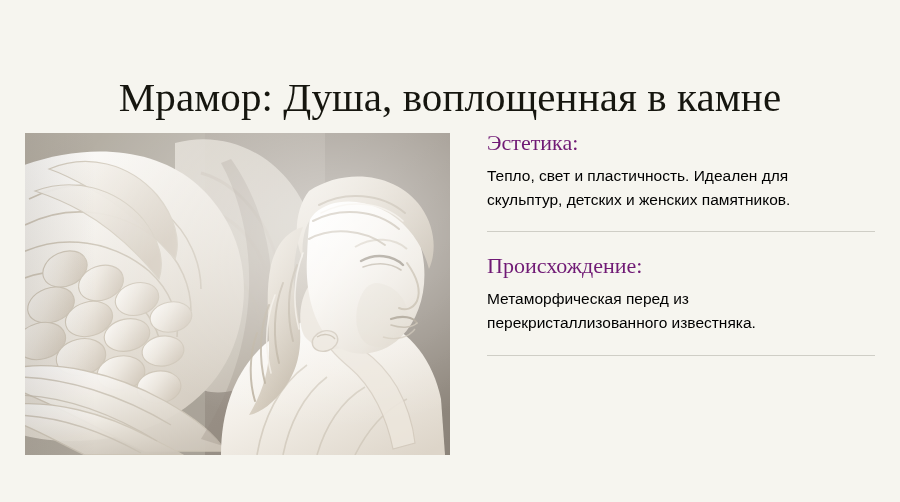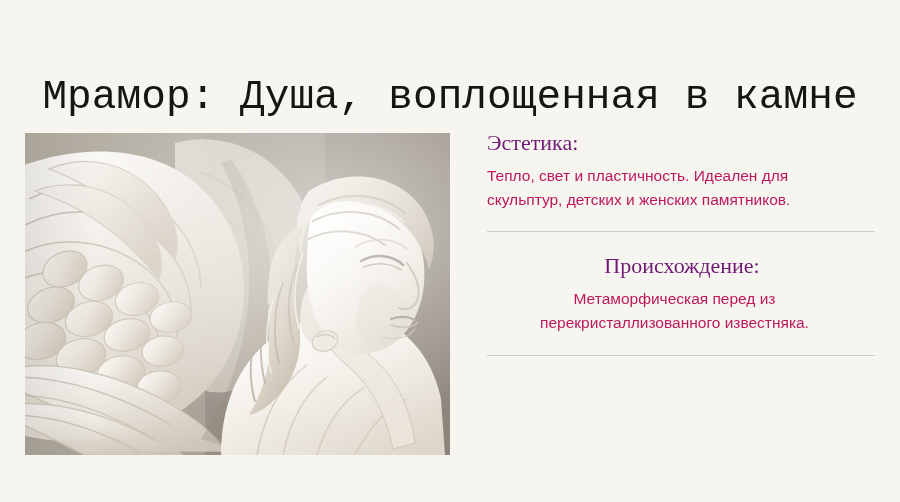--- a/index.html
+++ b/index.html
@@ -23,21 +23,21 @@
     background: #f6f5ef;
   }
 
   
   .slide-title {
     position: absolute;
     left: 0;
     right: 0;
     top: 48px;
     text-align: center;
-    font-family: Liberation Mono, monospace;
+    font-family: Liberation Serif, serif;
     font-size: 41px;
     font-weight: 400;
     letter-spacing: 0.1px;
     color: #16160f;
     line-height: 1.1;
     white-space: nowrap;
   }
 
   
   .photo-frame {
@@ -70,32 +70,32 @@
     font-size: 22px;
     font-weight: 400;
     color: #701a75;
     line-height: 1.25;
     margin: 0 0 7px 0;
   }
   .block-body {
     font-family: "Liberation Sans", sans-serif;
     font-size: 15.5px;
     font-weight: 400;
-    color: #be185d;
+    color: #000000;
     line-height: 1.58;
     margin: 0;
     max-width: 375px;
   }
   .divider {
     height: 1px;
     background: #cfcec6;
     margin: 19px 0 20px 0;
     width: 388px;
   }
-  .info-block.second { margin-top: 0; text-align: center; }
+  .info-block.second { margin-top: 0; }
 </style>
 </head>
 <body>
 
 <div class="slide">
 
   <h1 class="slide-title">Мрамор: Душа, воплощенная в камне</h1>
 
   <div class="photo-frame">
     <svg viewBox="0 0 425 322" preserveAspectRatio="xMidYMid slice">

